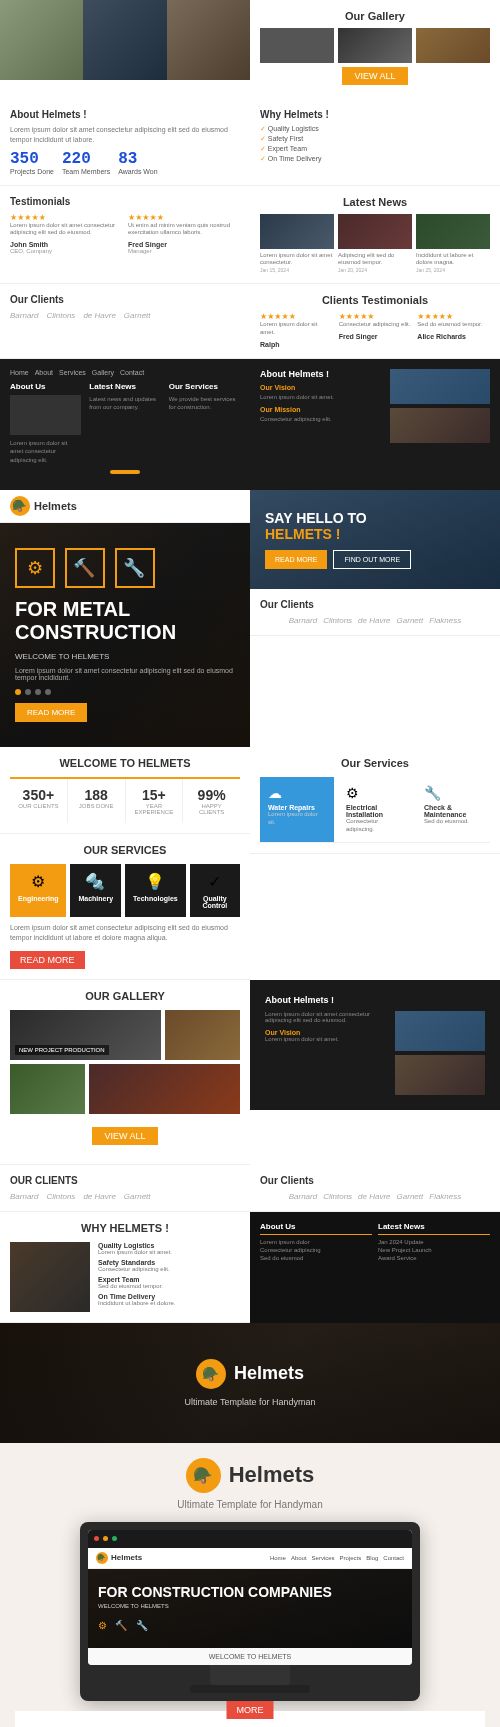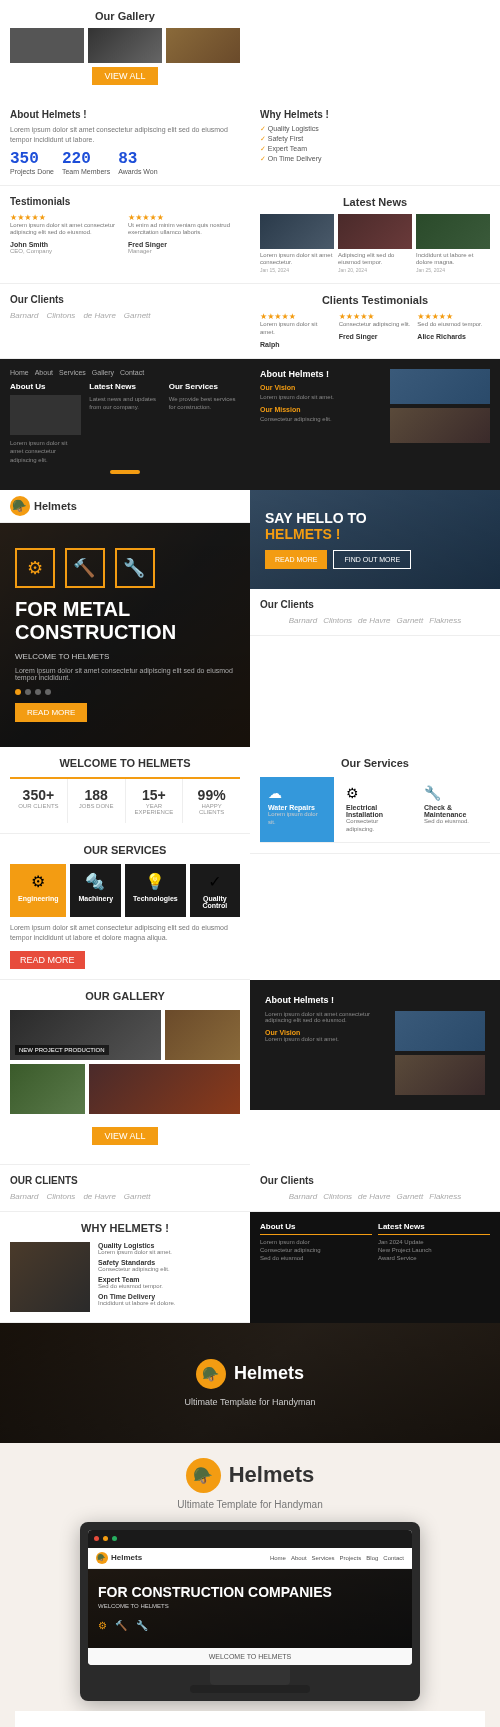--- a/index.html
+++ b/index.html
@@ -371,20 +371,36 @@
     .tools-content { text-align: center; }
     .tools-logo { display: flex; align-items: center; justify-content: center; gap: 8px; margin-bottom: 8px; }
     .tools-logo-icon { width: 30px; height: 30px; background: #f39c12; border-radius: 50%; display: flex; align-items: center; justify-content: center; font-size: 14px; }
     .tools-logo-text { font-size: 18px; font-weight: bold; color: #fff; }
     .tools-tagline { font-size: 9px; color: #ccc; }
   </style>
 </head>
 <body>
 
 <div class="two-col">
+  <div class="col-left">
+    <div class="top-gallery">
+      <div class="img-block">
+        <div style="position:absolute;inset:0;background:linear-gradient(135deg,#8a9a7a,#5a6a4a);opacity:0.8;"></div>
+      </div>
+      <div class="img-block">
+        <div style="position:absolute;inset:0;background:linear-gradient(135deg,#3a4a5a,#1a2a3a);opacity:0.8;"></div>
+      </div>
+      <div class="img-block">
+        <div style="position:absolute;inset:0;background:linear-gradient(135deg,#7a6a5a,#4a3a2a);opacity:0.8;"></div>
+      </div>
+    </div>
+    <div style="text-align:center;padding:5px;">
+      <button class="btn-red">MORE</button>
+    </div>
+  </div>
   <div class="col-right right-gallery">
     <div class="right-gallery-title">Our Gallery</div>
     <div class="gallery-grid">
       <div class="gallery-img gal-img-1"></div>
       <div class="gallery-img gal-img-2"></div>
       <div class="gallery-img gal-img-3"></div>
     </div>
     <button class="btn-yellow">VIEW ALL</button>
   </div>
 </div>

